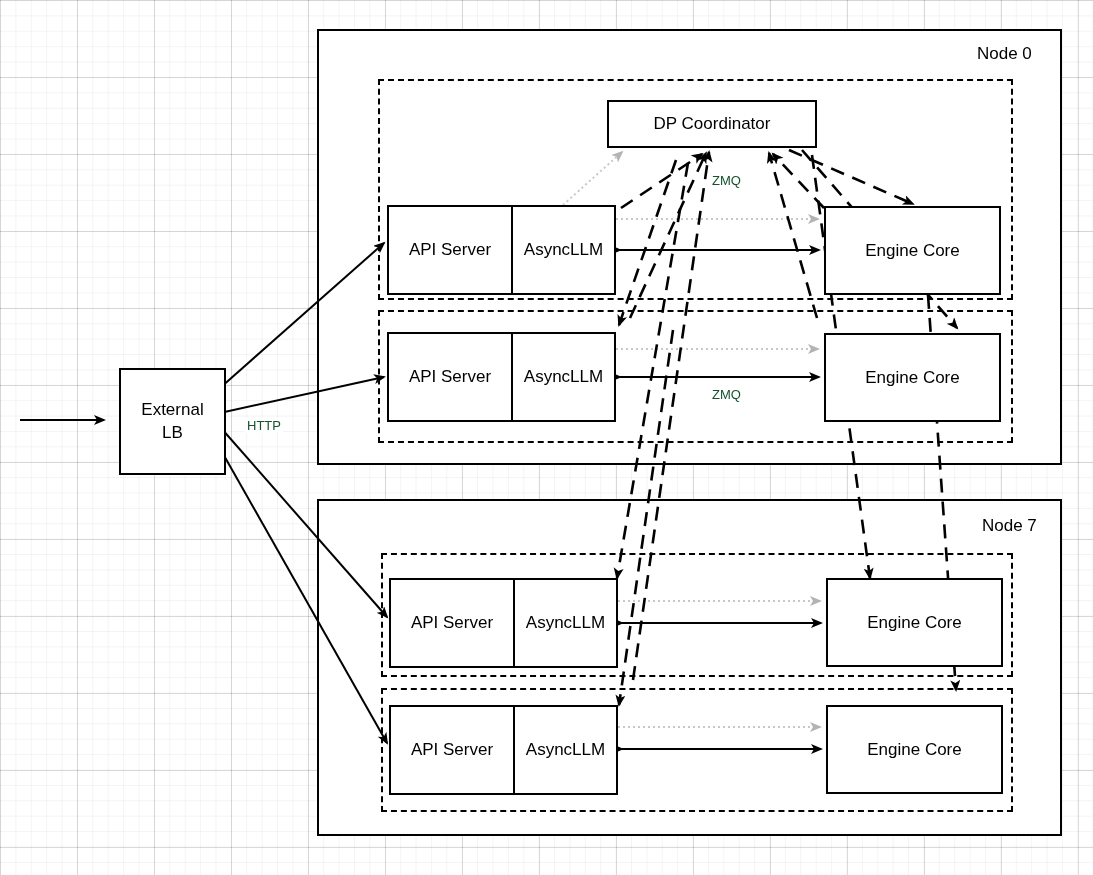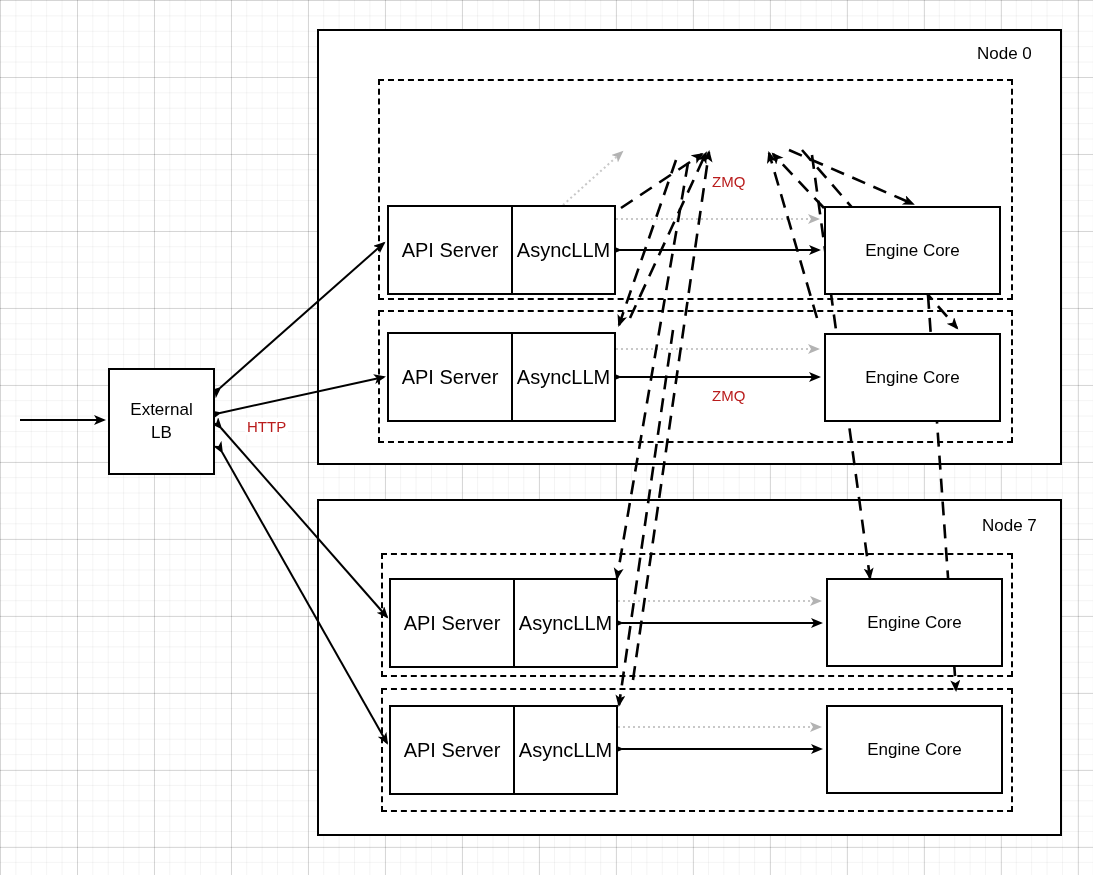--- a/index.html
+++ b/index.html
@@ -65,27 +65,27 @@
     color: #000000;
     z-index: 6;
     white-space: nowrap;
   }
   .box.split { padding: 0; }
   .box .cell {
     display: flex;
     align-items: center;
     justify-content: center;
     height: 100%;
-    font-size: 20px;
+    font-size: 17px;
   }
   .box .cell.left { border-right: 2px solid #000000; }
   .edge-label {
     position: absolute;
-    font-size: 15px;
-    color: #b91c1c;
+    font-size: 13px;
+    color: #14532d;
     background: #ffffff;
     padding: 0 2px;
     white-space: nowrap;
     z-index: 7;
   }
   .lb-box {
     position: absolute;
     border: 2px solid #000000;
     background: #ffffff;
     display: flex;
@@ -205,25 +205,28 @@
       <line x1="676" y1="160" x2="619" y2="325" stroke="#000" stroke-width="2.6" stroke-dasharray="14 9" marker-end="url(#arrowBlack)"></line>
     </g>
     <g>
       <line x1="688" y1="163" x2="617" y2="578" stroke="#000" stroke-width="2.6" stroke-dasharray="14 9" marker-end="url(#arrowBlack)"></line>
     </g>
     <g>
       <line x1="673" y1="330" x2="619" y2="705" stroke="#000" stroke-width="2.6" stroke-dasharray="14 9" marker-end="url(#arrowBlack)"></line>
     </g>
   </svg>
 
-  <div class="lb-box" style="left:108px; top:368px; width:107px; height:107px;">
+  <div class="lb-box" style="left:119px; top:368px; width:107px; height:107px;">
     <span>External</span>
     <span>LB</span>
   </div>
 
+  <div class="box" style="left:607px; top:100px; width:210px; height:48px;">
+    <span>DP Coordinator</span>
+  </div>
 
   <div class="box split" style="left:387px; top:205px; width:229px; height:90px;">
     <span class="cell left" style="width:124px;">API Server</span>
     <span class="cell" style="width:101px;">AsyncLLM</span>
   </div>
   <div class="box" style="left:824px; top:206px; width:177px; height:89px;">
     <span>Engine Core</span>
   </div>
 
   <div class="box split" style="left:387px; top:332px; width:229px; height:90px;">

